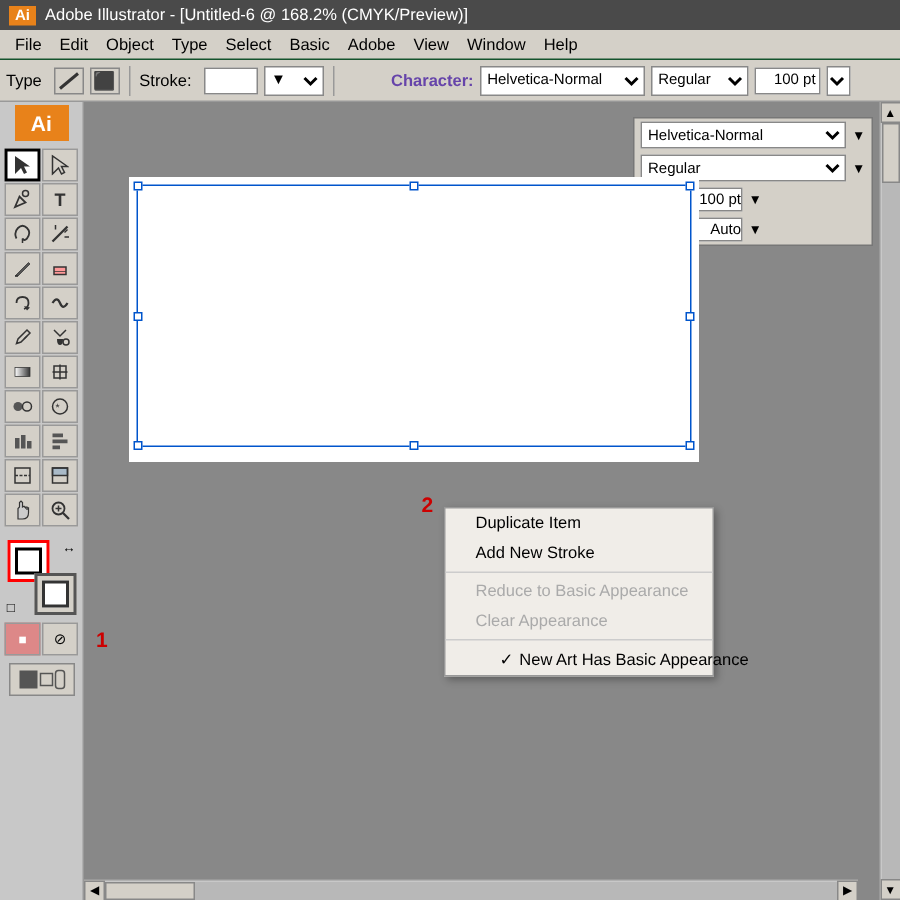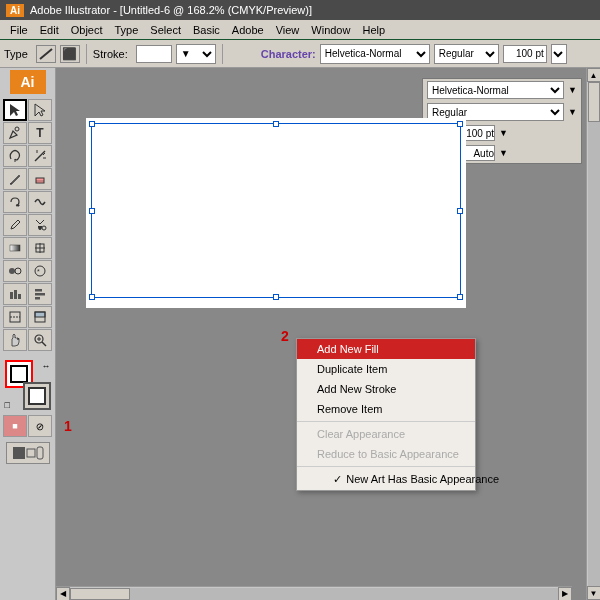--- a/index.html
+++ b/index.html
@@ -639,27 +639,25 @@
       <div class="handle bl"></div>
       <div class="handle bm"></div>
       <div class="handle br"></div>
     </div>
 
     <div class="number-label" style="top:350px; left:8px;">1</div>
 
     <div class="number-label" style="top:260px; left:225px;">2</div>
 
     <div id="context-menu">
-      <div class="ctx-item highlighted">Add New Fill</div>
       <div class="ctx-item">Duplicate Item</div>
       <div class="ctx-item">Add New Stroke</div>
-      <div class="ctx-item">Remove Item</div>
       <div class="ctx-divider"></div>
+      <div class="ctx-item disabled">Reduce to Basic Appearance</div>
       <div class="ctx-item disabled">Clear Appearance</div>
-      <div class="ctx-item disabled">Reduce to Basic Appearance</div>
       <div class="ctx-divider"></div>
       <div class="ctx-item checked"><span class="ctx-check">✓</span>New Art Has Basic Appearance</div>
     </div>
 
     <div id="bottom-scroll">
       <div class="scroll-btn-h">◀</div>
       <div class="scroll-track-h">
         <div class="scroll-thumb-h"></div>
       </div>
       <div class="scroll-btn-h">▶</div>

